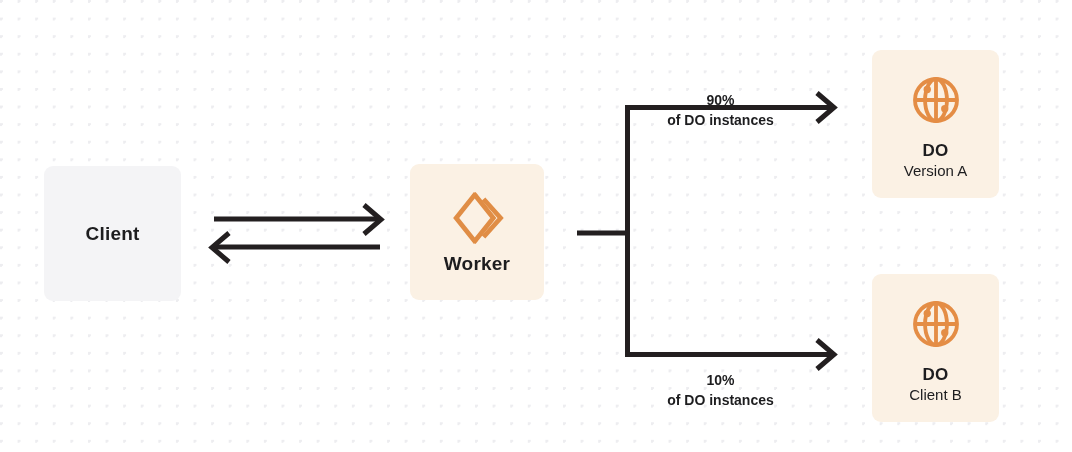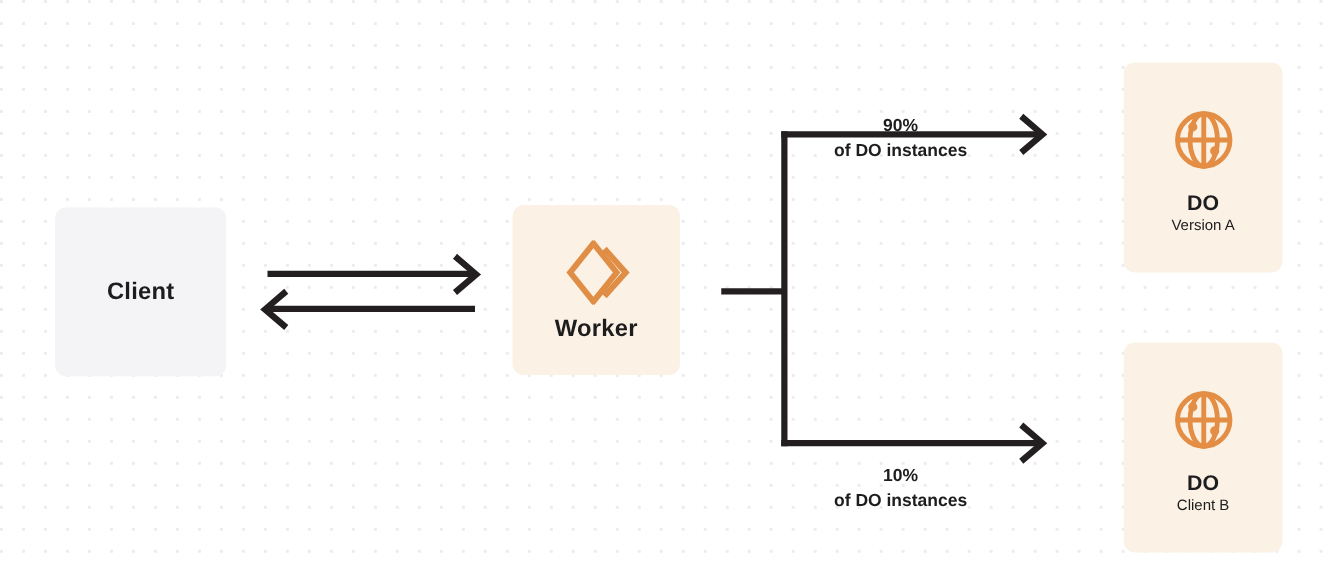--- a/index.html
+++ b/index.html
@@ -59,44 +59,44 @@
     margin-bottom: 6px;
   }
   .worker-label {
     font-size: 19px;
     font-weight: 700;
     color: #1d1d1f;
     letter-spacing: 0.2px;
   }
 
   .do-node {
-    left: 899px;
+    left: 872px;
     width: 127px;
-    height: 168px;
+    height: 148px;
     background: #fbf1e4;
     padding-top: 4px;
   }
   #do-a-node { top: 50px; }
   #do-b-node { top: 274px; }
 
   .do-icon {
     width: 56px;
     height: 56px;
     display: block;
     margin-bottom: 12px;
   }
   .do-title {
     font-size: 17px;
     font-weight: 700;
     color: #1d1d1f;
     line-height: 1.25;
     letter-spacing: 0.2px;
   }
   .do-sub {
-    font-size: 12px;
+    font-size: 15px;
     font-weight: 400;
     color: #1d1d1f;
     line-height: 1.3;
   }
 
   
   #connectors {
     position: absolute;
     left: 0;
     top: 0;

